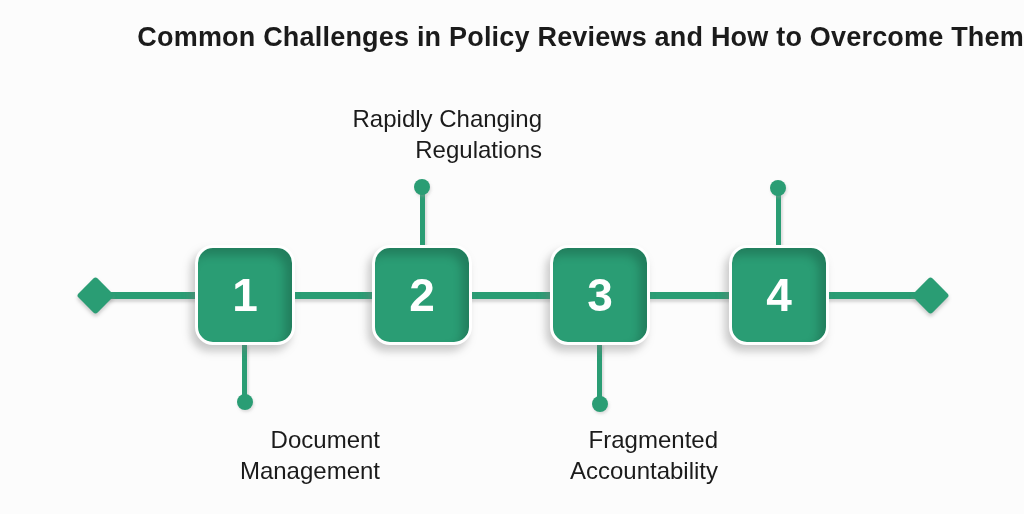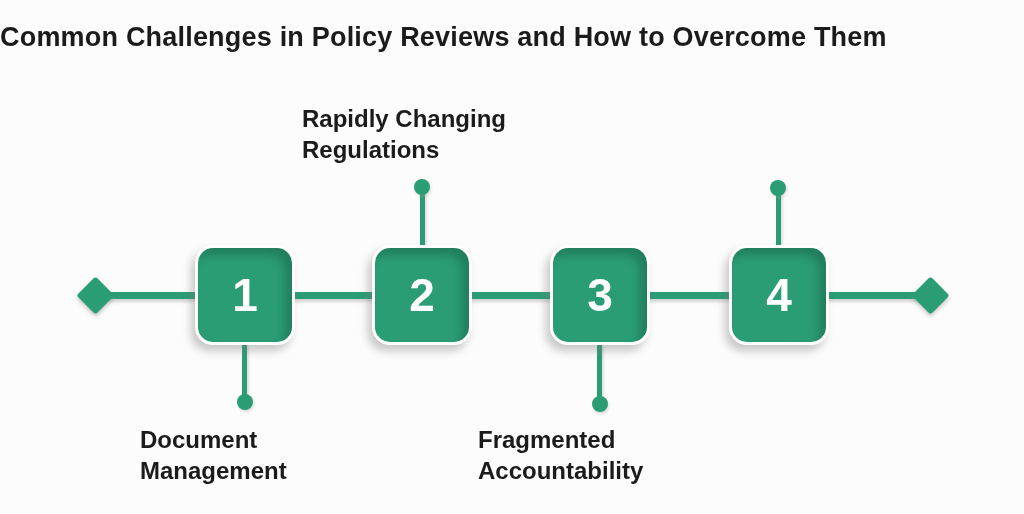--- a/index.html
+++ b/index.html
@@ -12,21 +12,21 @@
     position: relative;
     width: 1024px;
     height: 514px;
     background: var(--bg, #fcfcfc);
   }
   .title {
     position: absolute;
     top: 22px;
     left: 0;
     width: 100%;
-    text-align: left;
+    text-align: right;
     font-size: 27px;
     font-weight: 700;
     letter-spacing: 0.2px;
     color: var(--text, #1b1b1b);
   }
   
   .hline {
     position: absolute;
     left: 95px;
     top: 292px;
@@ -91,23 +91,23 @@
     background: var(--green, #2a9d74);
     box-shadow: 1px 2px 3px rgba(160,160,160,0.35);
   }
   .dot-1 { left: 237px; top: 394px; }
   .dot-2 { left: 414px; top: 179px; }
   .dot-3 { left: 592px; top: 396px; }
   .dot-4 { left: 770px; top: 180px; }
   
   .label {
     position: absolute;
-    text-align: left;
+    text-align: right;
     font-size: 24px;
-    font-weight: 700;
+    font-weight: 400;
     line-height: 1.3;
     color: var(--text, #1b1b1b);
   }
   .label-1 { left: 140px; top: 424px; width: 240px; }
   .label-2 { left: 302px; top: 103px; width: 240px; }
   .label-3 { left: 478px; top: 424px; width: 240px; }
   .label-4 { left: 663px; top: 106px; width: 230px; }
 </style>
 </head>
 <body>

